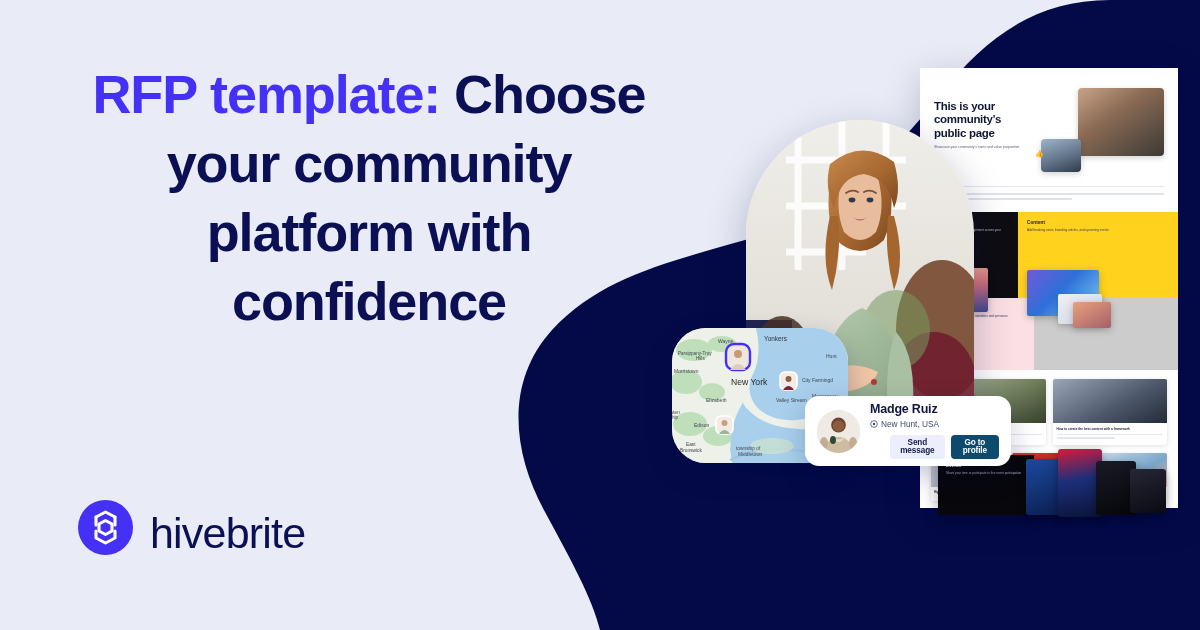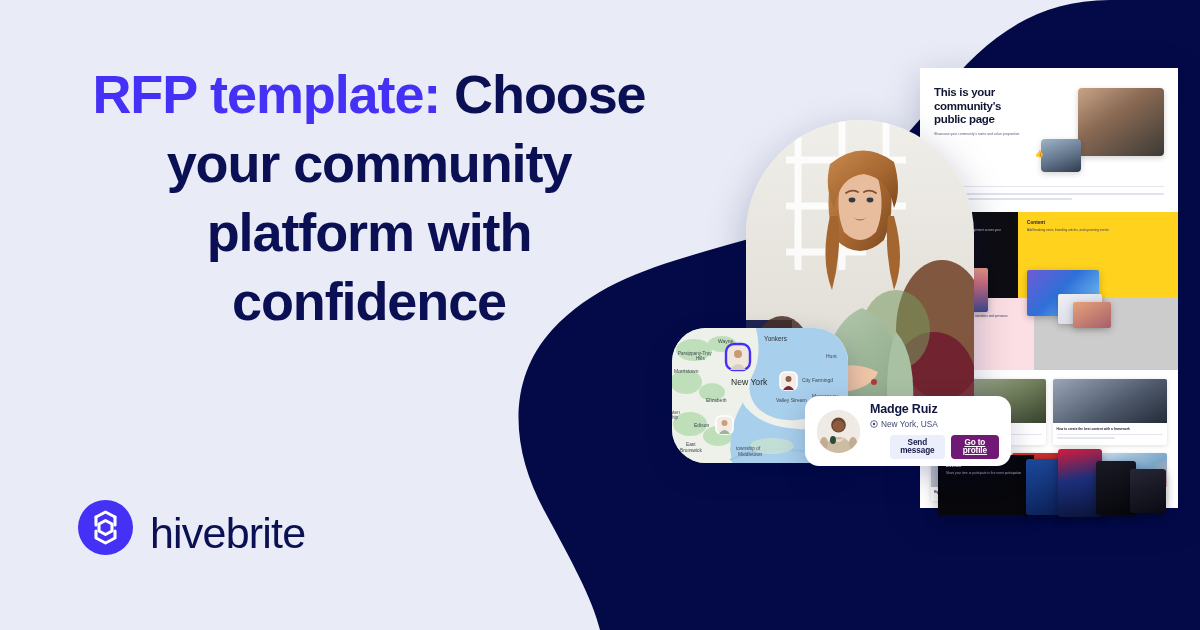--- a/index.html
+++ b/index.html
@@ -35,21 +35,21 @@
   
   .collage { position:absolute; inset:0; z-index:4; }
 
   
   .mockup {
     position:absolute; left:920px; top:68px; width:258px; height:440px;
     background:#ffffff;
     box-shadow:0 10px 34px rgba(3,10,71,.22);
     overflow:hidden;
   }
-  .mk-hero { display:flex; gap:7px; padding:18px 14px 6px 14px; }
+  .mk-hero { display:flex; gap:7px; padding:18px 14px 6px 14px;align-items:center; }
   .mk-hero-text { width:100px; }
   .mk-h1 {
     font-size:11.5px; font-weight:800; color:#111634;
     line-height:1.18; letter-spacing:-.3px;
   }
   .mk-sub { margin-top:5px; font-size:3.4px; color:#5a5f7d; line-height:1.5; }
   .mk-hero-pics { position:relative; flex:1; height:78px; }
   .mk-pic {
     position:absolute; border-radius:4px; overflow:hidden;
     box-shadow:0 2px 6px rgba(0,0,0,.18);
@@ -171,21 +171,21 @@
   .pc-name { font-size:12.5px; font-weight:800; color:#10163f; letter-spacing:-.2px; line-height:1.1; }
   .pc-loc { margin-top:2px; font-size:8.3px; color:#434a70; display:flex; align-items:center; gap:3px; }
   .pc-pin { width:8px; height:8px; flex:0 0 8px; }
   .pc-btns { margin-top:6px; display:flex; gap:6px;padding-left:20px; }
   .pc-btn {
     font-size:8.2px; font-weight:700; letter-spacing:-.1px;
     padding:4px 7px; border-radius:4px; border:none; cursor:pointer; line-height:1;
     font-family:"Liberation Sans", sans-serif;
   }
   .pc-btn.secondary { background:#eceefb; color:#141a46; }
-  .pc-btn.primary { background:#701a75; color:#ffffff;text-decoration:underline; }
+  .pc-btn.primary { background:#0c4a6e; color:#ffffff; }
 </style>
 </head>
 <body>
 
 <div class="blob-layer">
   <svg width="1200" height="630" viewBox="0 0 1200 630">
     <path d="M1200 0 H1110 C1035 0 985 38 940 95 C880 170 830 215 745 240
              C665 263 600 278 552 330 C505 382 512 452 545 512
              C572 562 592 598 600 630 H1200 Z" fill="#030a47"></path>
   </svg>
@@ -416,21 +416,21 @@
         <ellipse cx="16" cy="30" rx="3" ry="4" fill="#2f4a33"></ellipse>
       </svg>
     </div>
     <div class="pc-body">
       <div class="pc-name">Madge Ruiz</div>
       <div class="pc-loc">
         <svg class="pc-pin" viewBox="0 0 12 12">
           <circle cx="6" cy="6" r="5" fill="none" stroke="#434a70" stroke-width="1.2"></circle>
           <circle cx="6" cy="6" r="1.8" fill="#434a70"></circle>
         </svg>
-        <span>New York, USA</span>
+        <span>New Hunt, USA</span>
       </div>
       <div class="pc-btns">
         <button class="pc-btn secondary">Send message</button>
         <button class="pc-btn primary">Go to profile</button>
       </div>
     </div>
   </div>
 </div>
 
 <div class="logo-row">

